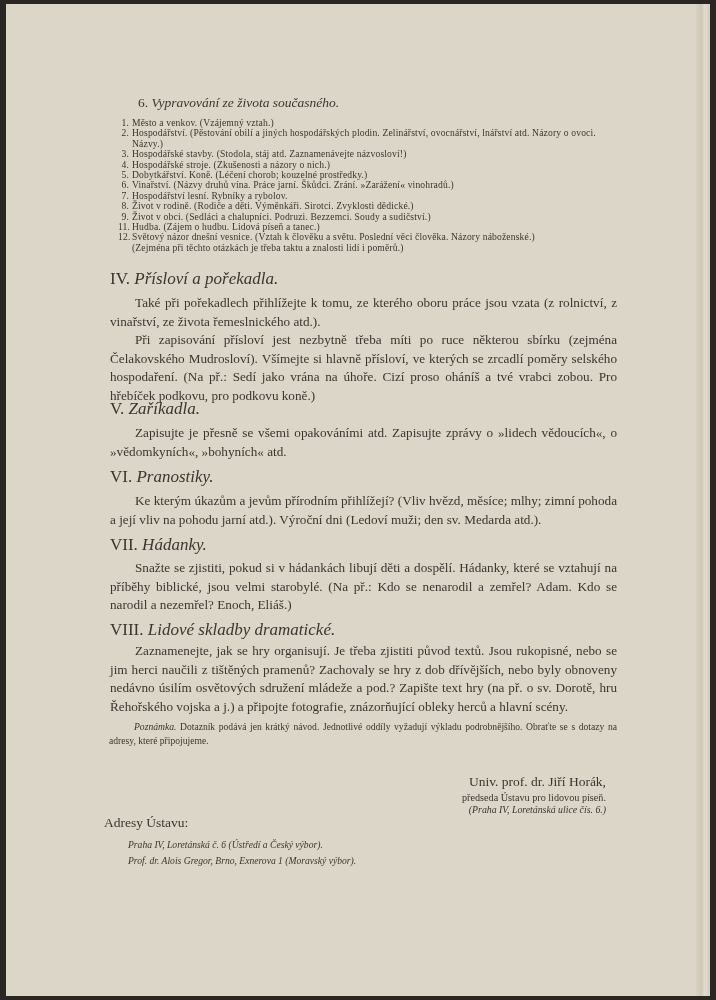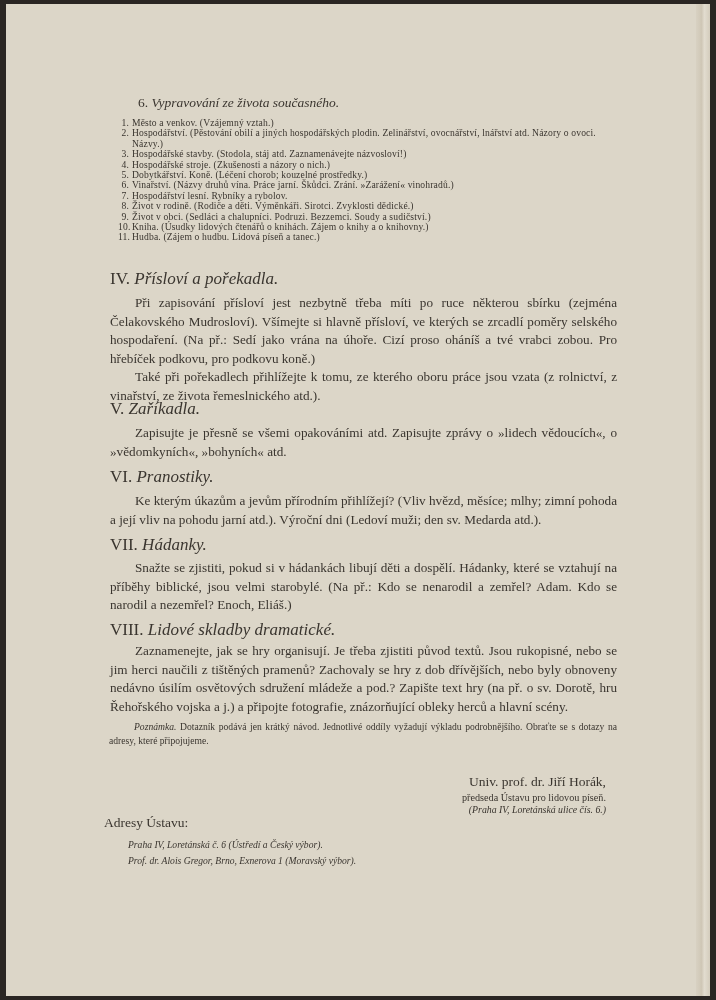--- a/index.html
+++ b/index.html
@@ -65,31 +65,31 @@
     <ol class="qlist">
       <li><span class="n">1.</span><span>Město a venkov. (Vzájemný vztah.)</span></li>
       <li><span class="n">2.</span><span>Hospodářství. (Pěstování obilí a jiných hospodářských plodin. Zelinářství, ovocnářství, lnářství atd. Názory o ovoci. Názvy.)</span></li>
       <li><span class="n">3.</span><span>Hospodářské stavby. (Stodola, stáj atd. Zaznamenávejte názvosloví!)</span></li>
       <li><span class="n">4.</span><span>Hospodářské stroje. (Zkušenosti a názory o nich.)</span></li>
       <li><span class="n">5.</span><span>Dobytkářství. Koně. (Léčení chorob; kouzelné prostředky.)</span></li>
       <li><span class="n">6.</span><span>Vinařství. (Názvy druhů vína. Práce jarní. Škůdci. Zrání. »Zarážení« vinohradů.)</span></li>
       <li><span class="n">7.</span><span>Hospodářství lesní. Rybníky a rybolov.</span></li>
       <li><span class="n">8.</span><span>Život v rodině. (Rodiče a děti. Výměnkáři. Sirotci. Zvyklosti dědické.)</span></li>
       <li><span class="n">9.</span><span>Život v obci. (Sedláci a chalupníci. Podruzi. Bezzemci. Soudy a sudičství.)</span></li>
-      <li><span class="n">10.</span><span>Kniha. (Úsudky lidových čtenářů o knihách. Zájem o knihy a o knihovny.)</span></li>
       <li><span class="n">11.</span><span>Hudba. (Zájem o hudbu. Lidová píseň a tanec.)</span></li>
+      <li><span class="n">12.</span><span>Světový názor dnešní vesnice. (Vztah k člověku a světu. Poslední věci člověka. Názory náboženské.)</span><span class="note">(Zejména při těchto otázkách je třeba taktu a znalosti lidí i poměrů.)</span></li>
     </ol>
 
     <div class="abs sec-title" style="left:104px; top:265px;">
       <span>IV.</span>
       <i>Přísloví a pořekadla.</i>
     </div>
     <div class="abs para" style="left:104px; top:290px;">
+      <p>Také při pořekadlech přihlížejte k tomu, ze kterého oboru práce jsou vzata (z rolnictví, z vinařství, ze života řemeslnického atd.).</p>
       <p>Při zapisování přísloví jest nezbytně třeba míti po ruce některou sbírku (zejména Čelakovského Mudrosloví). Všímejte si hlavně přísloví, ve kterých se zrcadlí poměry selského hospodaření. (Na př.: Sedí jako vrána na úhoře. Cizí proso oháníš a tvé vrabci zobou. Pro hřebíček podkovu, pro podkovu koně.)</p>
-      <p>Také při pořekadlech přihlížejte k tomu, ze kterého oboru práce jsou vzata (z rolnictví, z vinařství, ze života řemeslnického atd.).</p>
     </div>
 
     <div class="abs sec-title" style="left:104px; top:395px;">
       <span>V.</span>
       <i>Zaříkadla.</i>
     </div>
     <div class="abs para" style="left:104px; top:420px;">
       <p>Zapisujte je přesně se všemi opakováními atd. Zapisujte zprávy o »lidech vědoucích«, o »vědomkyních«, »bohyních« atd.</p>
     </div>
 

